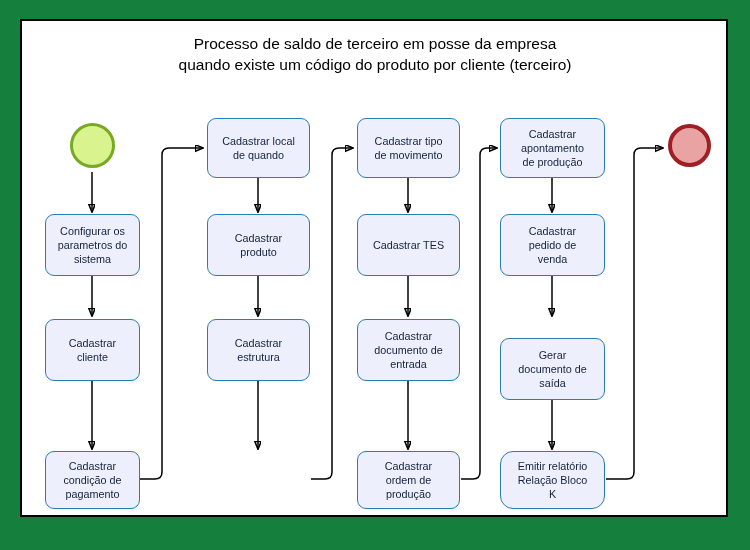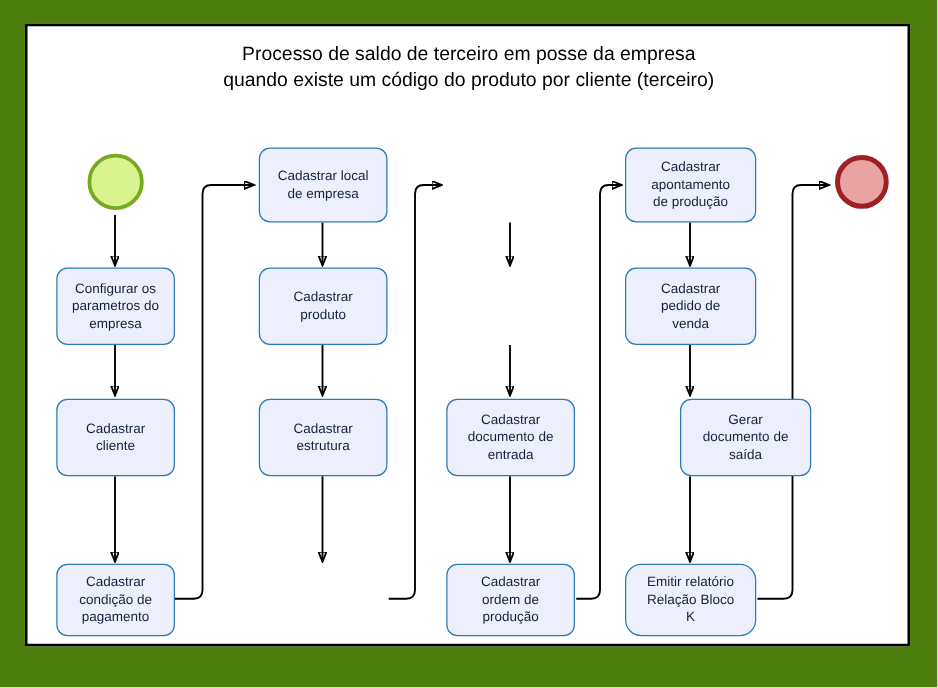--- a/index.html
+++ b/index.html
@@ -8,21 +8,21 @@
     padding: 0;
     background: #ffffff;
   }
   body {
     font-family: "Liberation Sans", sans-serif;
   }
   #canvas {
     position: relative;
     width: 750px;
     height: 550px;
-    background: #4d7c0f;
+    background: #15803d;
     overflow: hidden;
   }
   .frame {
     position: absolute;
     left: 20px;
     top: 19px;
     width: 708px;
     height: 498px;
     border: 2px solid #000000;
     background: #ffffff;
@@ -125,47 +125,50 @@
     <line x1="552" y1="381" x2="552" y2="449" marker-end="url(#arrow)"></line>
 
     <path d="M606,479 L627,479 Q634,479 634,472 L634,155 Q634,148 641,148 L663,148" marker-end="url(#arrow)"></path>
   </svg>
 
   <div class="circle start" style="left:70px; top:123px; width:45px; height:45px;"></div>
   <div class="circle end" style="left:668px; top:124px; width:43px; height:43px;"></div>
 
   <div class="node" style="left:45px; top:214px; width:95px; height:62px;">Configurar os
 parametros do
-empresa</div>
+sistema</div>
   <div class="node" style="left:45px; top:319px; width:95px; height:62px;">Cadastrar
 cliente</div>
   <div class="node" style="left:45px; top:451px; width:95px; height:58px;">Cadastrar
 condição de
 pagamento</div>
 
   <div class="node" style="left:207px; top:118px; width:103px; height:60px;">Cadastrar local
-de empresa</div>
+de quando</div>
   <div class="node" style="left:207px; top:214px; width:103px; height:62px;">Cadastrar
 produto</div>
   <div class="node" style="left:207px; top:319px; width:103px; height:62px;">Cadastrar
 estrutura</div>
 
+  <div class="node" style="left:357px; top:118px; width:103px; height:60px;">Cadastrar tipo
+de movimento</div>
+  <div class="node" style="left:357px; top:214px; width:103px; height:62px;">Cadastrar TES</div>
   <div class="node" style="left:357px; top:319px; width:103px; height:62px;">Cadastrar
 documento de
 entrada</div>
   <div class="node" style="left:357px; top:451px; width:103px; height:58px;">Cadastrar
 ordem de
 produção</div>
 
   <div class="node" style="left:500px; top:118px; width:105px; height:60px;">Cadastrar
 apontamento
 de produção</div>
   <div class="node" style="left:500px; top:214px; width:105px; height:62px;">Cadastrar
 pedido de
 venda</div>
-  <div class="node" style="left:500px; top:319px; width:105px; height:62px;margin-left:44px;">Gerar
+  <div class="node" style="left:500px; top:338px; width:105px; height:62px;">Gerar
 documento de
 saída</div>
   <div class="node" style="left:500px; top:451px; width:105px; height:58px;border-radius:13px;">Emitir relatório
 Relação Bloco
 K</div>
 
 </div>
 
 </body></html>

